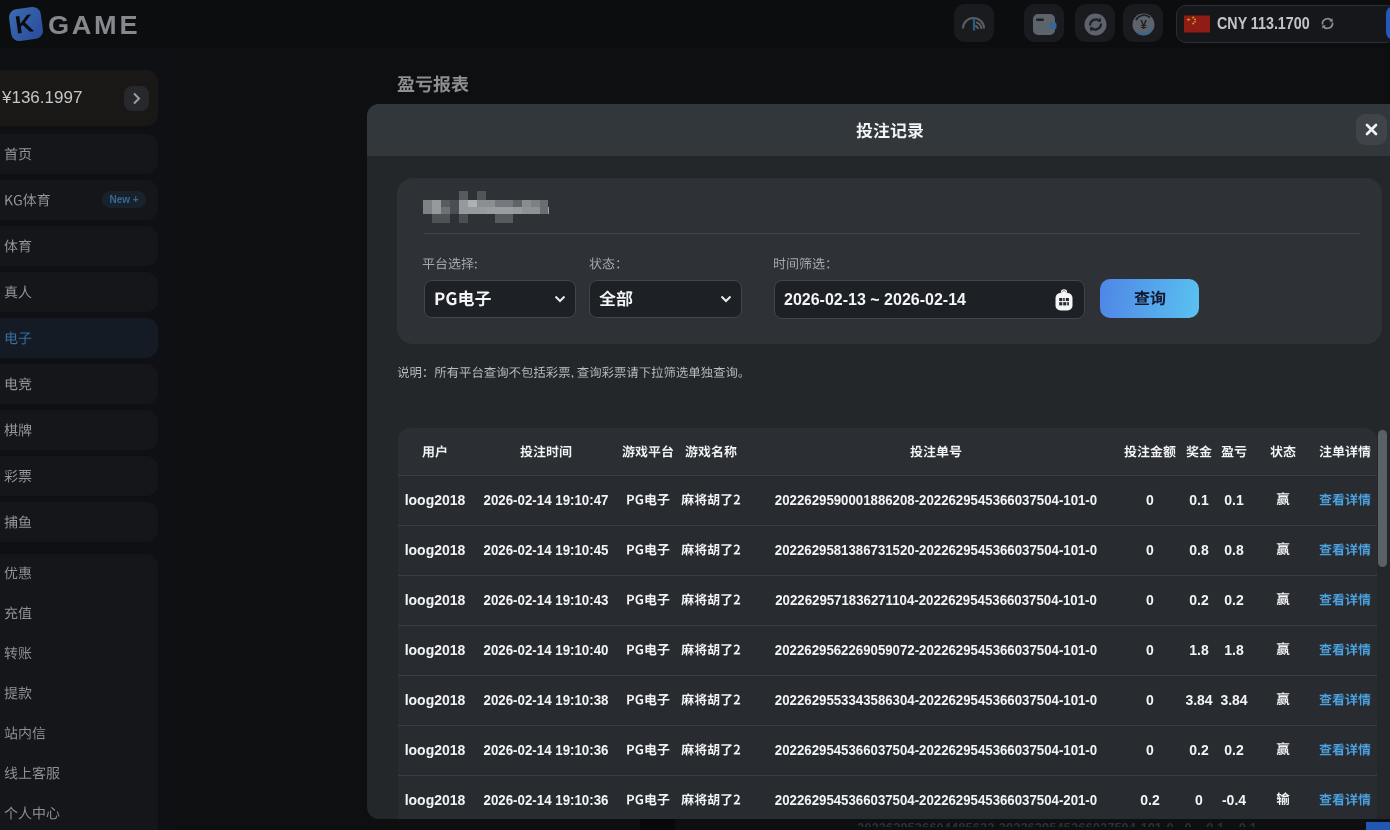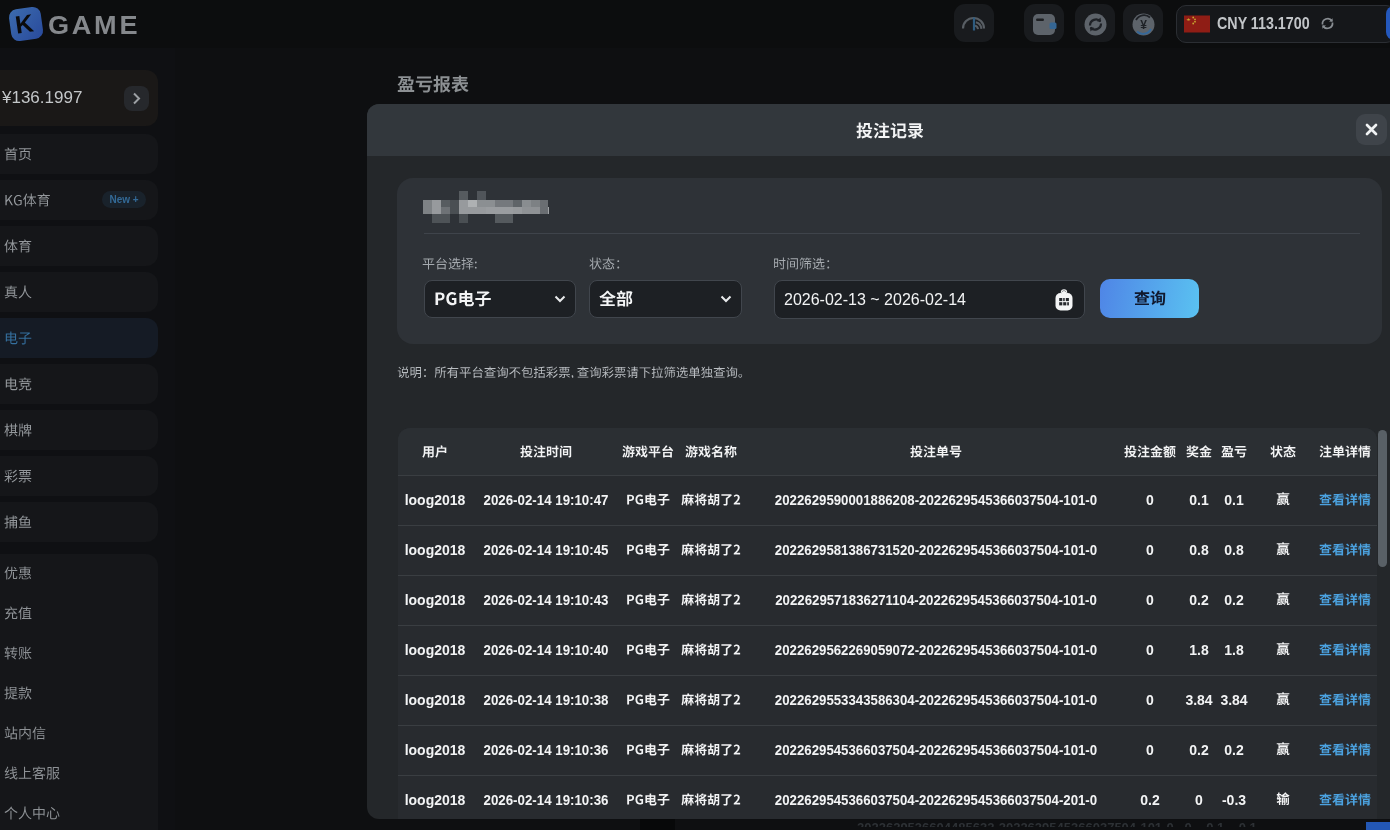--- a/index.html
+++ b/index.html
@@ -310,21 +310,21 @@
     <path d="M1.5 1.5 L6 6 L10.5 1.5" stroke="#e8eaec" stroke-width="2"></path>
     </svg>
 <div class="ab" style="left:222px;top:176px;width:153px;height:38px;border-radius:8px;background:#1d2024;border:1px solid #41464d"></div>
 <svg class="lg" style="left:232px;top:186px;fill:#f3f4f5" width="34.0" height="17" viewBox="0 0 34.0 17">
       <use href="#v_qb"></use>
     </svg>
 <svg class="lg" style="left:353px;top:191px" width="12" height="8" viewBox="0 0 12 8" fill="none">
     <path d="M1.5 1.5 L6 6 L10.5 1.5" stroke="#e8eaec" stroke-width="2"></path>
     </svg>
 <div class="ab" style="left:407px;top:176px;width:311px;height:39px;border-radius:8px;background:#1d2024;border:1px solid #41464d"></div>
-<div class="ab" style="left:417px;top:187px;color:#f3f4f5;font-weight:normal;font-size:16px;white-space:nowrap">2026-02-13 ~ 2026-02-14</div>
+<div class="ab" style="left:417px;top:187px;color:#f3f4f5;font-weight:bold;font-size:16px;white-space:nowrap">2026-02-13 ~ 2026-02-14</div>
 <svg class="lg" style="left:686px;top:185px" width="22" height="22" viewBox="0 0 22 22">
 <circle cx="11" cy="3.5" r="3.2" fill="#f4f5f6"></circle>
 <rect x="2.5" y="4" width="17" height="17.5" rx="5" fill="#f4f5f6"></rect>
 <path d="M11 1.5 A2.5 2.5 0 0 0 11 6.5" fill="none"></path>
 <circle cx="11" cy="4" r="2.4" fill="#2f3339"></circle>
       <circle cx="11" cy="4.6" r="2.6" fill="#f4f5f6"></circle>
 <rect x="6.2" y="9" width="3.1" height="3.1" fill="#23262b"></rect>
       <rect x="10.2" y="9" width="1.5" height="3.1" fill="#23262b"></rect>
 <rect x="12.8" y="9" width="3.1" height="3.1" fill="#23262b"></rect>
 <rect x="6.2" y="13.2" width="3.1" height="3.2" fill="#23262b"></rect>
@@ -490,21 +490,21 @@
 <div class="cell num" style="left:148px;top:364px;transform:translateX(-50%) scaleX(0.95)">2026-02-14 19:10:36</div>
 <svg class="cg" style="left:250px;top:365px;fill:#f3f4f5" width="44.0" height="13" viewBox="0 0 44.0 13">
         <use href="#c_pg"></use>
       </svg>
 <svg class="cg" style="left:313px;top:365px;fill:#f3f4f5" width="59.7" height="13" viewBox="0 0 59.7 13">
         <use href="#c_mj"></use>
       </svg>
 <div class="cell num" style="left:538px;top:364px;transform:translateX(-50%) scaleX(0.945)">2022629545366037504-2022629545366037504-201-0</div>
 <div class="cell num" style="left:752px;top:364px">0.2</div>
 <div class="cell num" style="left:801px;top:364px">0</div>
-<div class="cell num" style="left:836px;top:364px">-0.3</div>
+<div class="cell num" style="left:836px;top:364px">-0.4</div>
 <svg class="cg" style="left:885px;top:364px;fill:#f3f4f5" width="13.5" height="13.5" viewBox="0 0 13.5 13.5">
         <use href="#c_lose"></use>
       </svg>
 <svg class="cg" style="left:947px;top:365px;fill:#4ba2e0" width="52.0" height="13" viewBox="0 0 52.0 13">
         <use href="#c_ckxq"></use>
       </svg>
 </div>
 <div class="ab" style="left:1011px;top:326px;width:9px;height:137px;border-radius:5px;background:#596066"></div>
 </div>
 </body></html>

